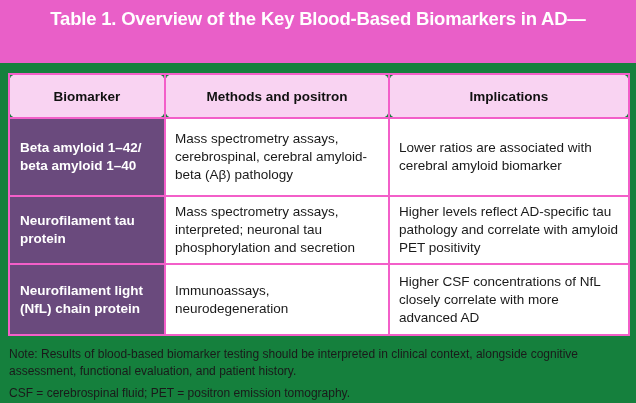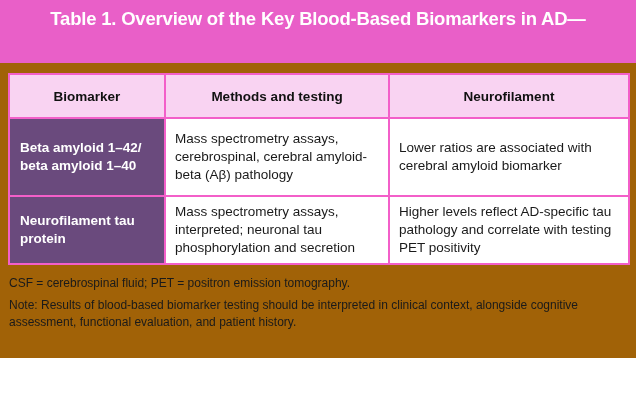--- a/index.html
+++ b/index.html
@@ -4,22 +4,22 @@
 <style>
   * { margin: 0; padding: 0; box-sizing: border-box; }
   html, body { background: #ffffff; }
   body {
     font-family: "Liberation Sans", sans-serif;
     color: #1a1a1a;
   }
   .page {
     position: relative;
     width: 636px;
-    height: 358px;
-    background: #a16207;
+    height: 403px;
+    background: #15803d;
     overflow: hidden;
   }
   
   .banner {
     width: 636px;
     height: 63px;
     background: #e95fc8;
     color: #ffffff;
     text-align: center;
     padding-top: 6px;
@@ -45,20 +45,21 @@
     border: 2px solid #f35fc9;
     vertical-align: middle;
   }
   th.col-header {
     background: #f9d3f2;
     color: #111111;
     font-size: 13.5px;
     font-weight: bold;
     text-align: center;
     height: 44px;
+    border-radius: 8px;
   }
   td.cell {
     background: #ffffff;
     font-size: 13.5px;
     line-height: 18px;
     padding: 6px 8px 6px 9px;
   }
   td.cell-biomarker {
     background: #6a4a7d;
     color: #ffffff;
@@ -95,37 +96,42 @@
   <div class="table-wrap">
     <table class="biomarkers">
       <colgroup>
         <col style="width:156px">
         <col style="width:224px">
         <col style="width:240px">
       </colgroup>
       <thead>
         <tr class="header-row">
           <th class="col-header">Biomarker</th>
-          <th class="col-header">Methods and testing</th>
-          <th class="col-header">Neurofilament</th>
+          <th class="col-header">Methods and positron</th>
+          <th class="col-header">Implications</th>
         </tr>
       </thead>
       <tbody>
         <tr class="row-1">
           <td class="cell cell-biomarker">Beta amyloid 1–42/ beta amyloid 1–40</td>
           <td class="cell cell-methods">Mass spectrometry assays, cerebrospinal, cerebral amyloid-beta (Aβ) pathology</td>
           <td class="cell cell-implications">Lower ratios are associated with cerebral amyloid biomarker</td>
         </tr>
         <tr class="row-2">
           <td class="cell cell-biomarker">Neurofilament tau protein</td>
           <td class="cell cell-methods">Mass spectrometry assays, interpreted; neuronal tau phosphorylation and secretion</td>
-          <td class="cell cell-implications">Higher levels reflect AD-specific tau pathology and correlate with testing PET positivity</td>
+          <td class="cell cell-implications">Higher levels reflect AD-specific tau pathology and correlate with amyloid PET positivity</td>
+        </tr>
+        <tr class="row-3">
+          <td class="cell cell-biomarker">Neurofilament light (NfL) chain protein</td>
+          <td class="cell cell-methods">Immunoassays, neurodegeneration</td>
+          <td class="cell cell-implications">Higher CSF concentrations of NfL closely correlate with more advanced AD</td>
         </tr>
       </tbody>
     </table>
   </div>
 
   <div class="notes">
+    <div class="note-line">Note: Results of blood-based biomarker testing should be interpreted in clinical context, alongside cognitive assessment, functional evaluation, and patient history.</div>
     <div class="note-line">CSF = cerebrospinal fluid; PET = positron emission tomography.</div>
-    <div class="note-line">Note: Results of blood-based biomarker testing should be interpreted in clinical context, alongside cognitive assessment, functional evaluation, and patient history.</div>
   </div>
 
 </div>
 
 </body></html>

